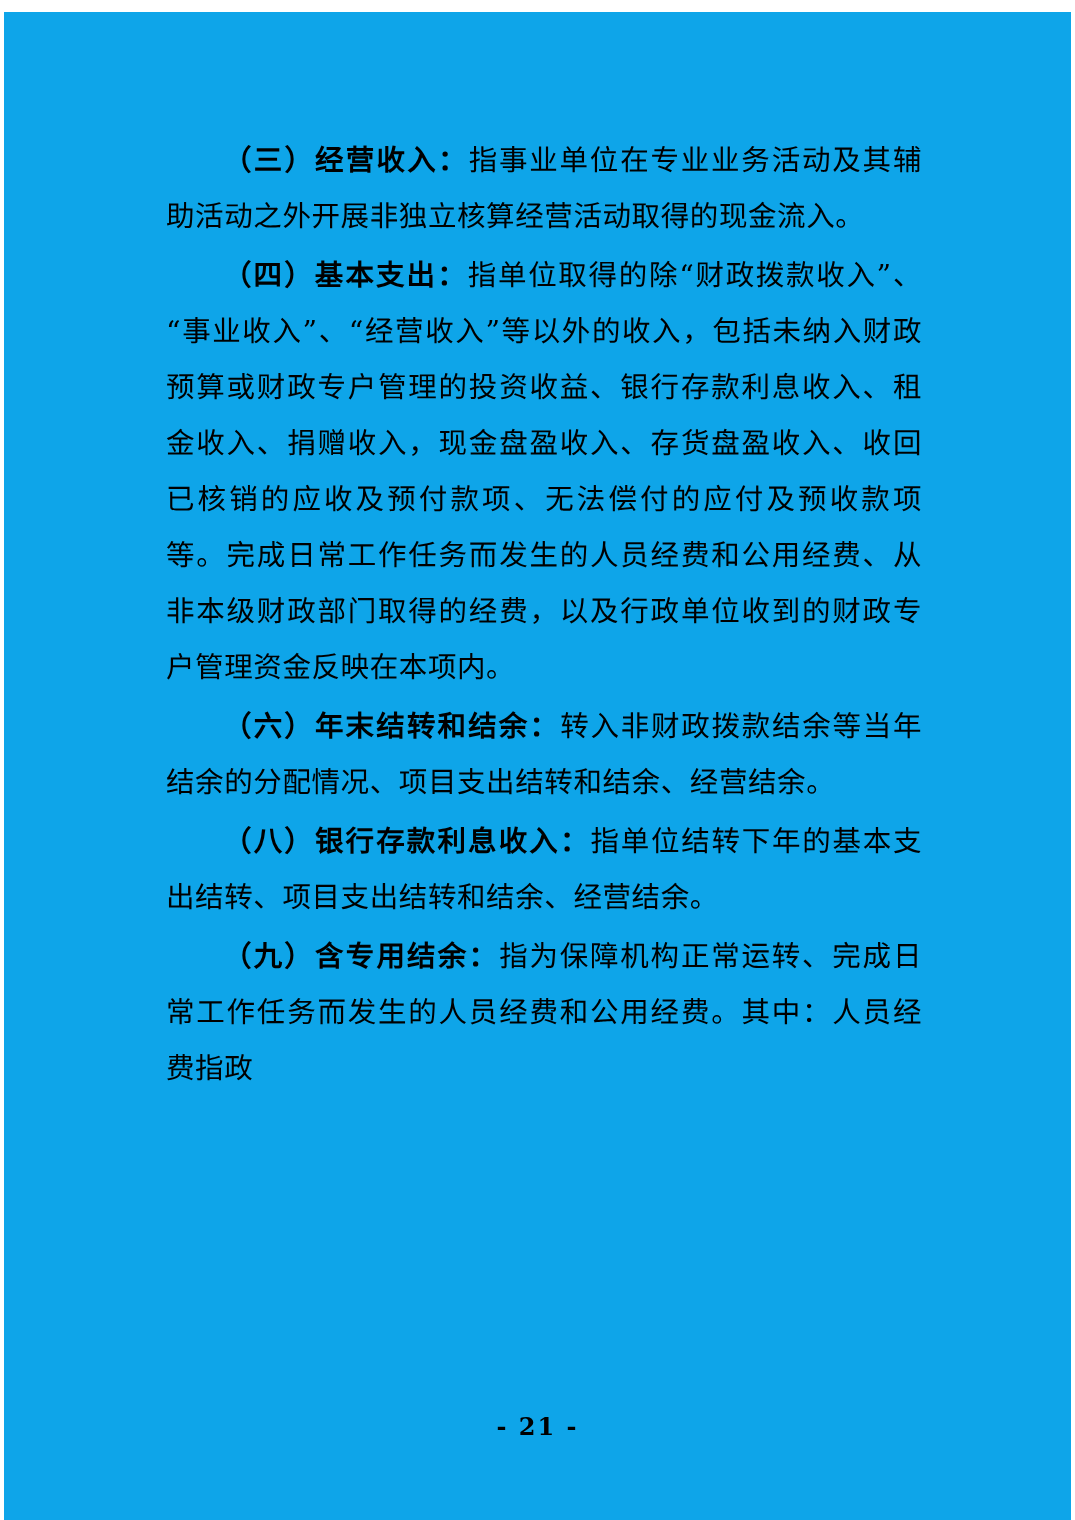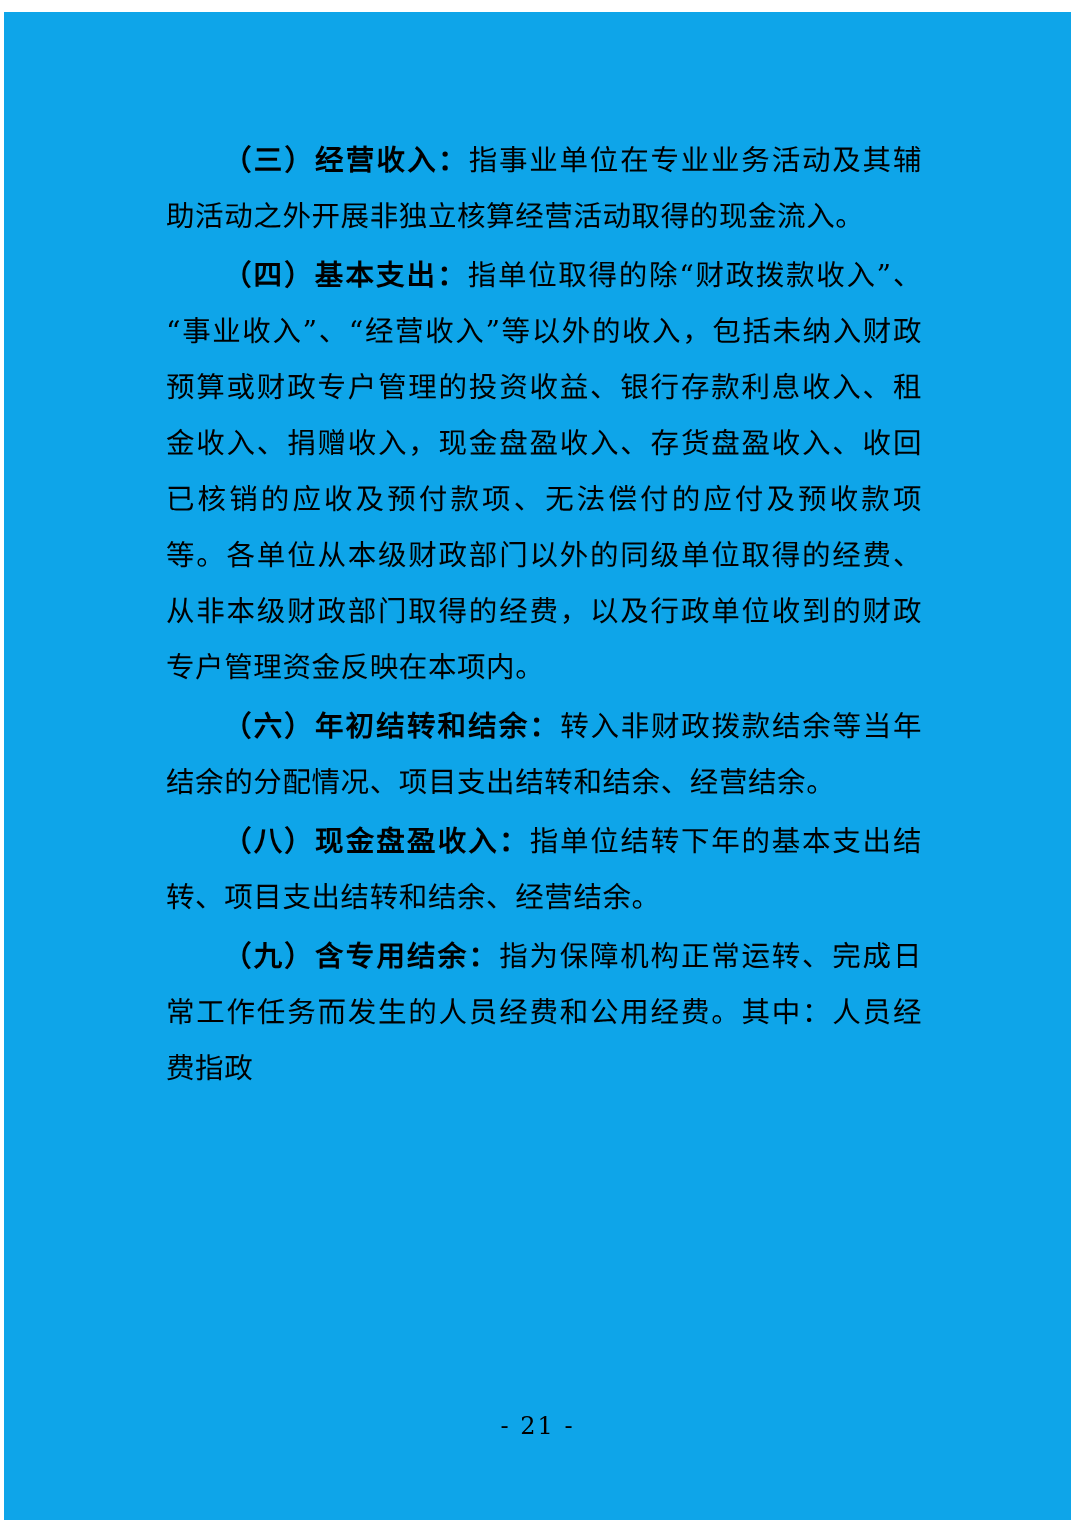--- a/index.html
+++ b/index.html
@@ -41,45 +41,46 @@
   .page-number {
     position: absolute;
     left: 0;
     right: 0;
     top: 1400px;
     text-align: center;
     font-family: "DejaVu Serif", "Liberation Serif", serif;
     font-size: 24px;
     color: #000000;
     letter-spacing: 2px;
+    font-weight: bold;
   }
 </style>
 </head>
 <body>
 
 <div class="page">
 
   <div class="content">
 
     <p class="para">
       <span class="lead">（三）经营收入：</span><span>指事业单位在专业业务活动及其辅助活动之外开展非独立核算经营活动取得的现金流入。</span>
     </p>
 
     <p class="para">
-      <span class="lead">（四）基本支出：</span><span>指单位取得的除“财政拨款收入”、“事业收入”、“经营收入”等以外的收入，包括未纳入财政预算或财政专户管理的投资收益、银行存款利息收入、租金收入、捐赠收入，现金盘盈收入、存货盘盈收入、收回已核销的应收及预付款项、无法偿付的应付及预收款项等。各单位从本级财政部门以外的同级单位取得的经费、从非本级财政部门取得的经费，以及行政单位收到的财政专户管理资金反映在本项内。</span>
+      <span class="lead">（四）基本支出：</span><span>指单位取得的除“财政拨款收入”、“事业收入”、“经营收入”等以外的收入，包括未纳入财政预算或财政专户管理的投资收益、银行存款利息收入、租金收入、捐赠收入，现金盘盈收入、存货盘盈收入、收回已核销的应收及预付款项、无法偿付的应付及预收款项等。完成日常工作任务而发生的人员经费和公用经费、从非本级财政部门取得的经费，以及行政单位收到的财政专户管理资金反映在本项内。</span>
     </p>
 
 
     <p class="para">
-      <span class="lead">（六）年初结转和结余：</span><span>转入非财政拨款结余等当年结余的分配情况、项目支出结转和结余、经营结余。</span>
+      <span class="lead">（六）年末结转和结余：</span><span>转入非财政拨款结余等当年结余的分配情况、项目支出结转和结余、经营结余。</span>
     </p>
 
 
     <p class="para">
-      <span class="lead">（八）现金盘盈收入：</span><span>指单位结转下年的基本支出结转、项目支出结转和结余、经营结余。</span>
+      <span class="lead">（八）银行存款利息收入：</span><span>指单位结转下年的基本支出结转、项目支出结转和结余、经营结余。</span>
     </p>
 
     <p class="para">
       <span class="lead">（九）含专用结余：</span><span>指为保障机构正常运转、完成日常工作任务而发生的人员经费和公用经费。其中：人员经费指政</span>
     </p>
 
   </div>
 
   <div class="page-number">- 21 -</div>
 

